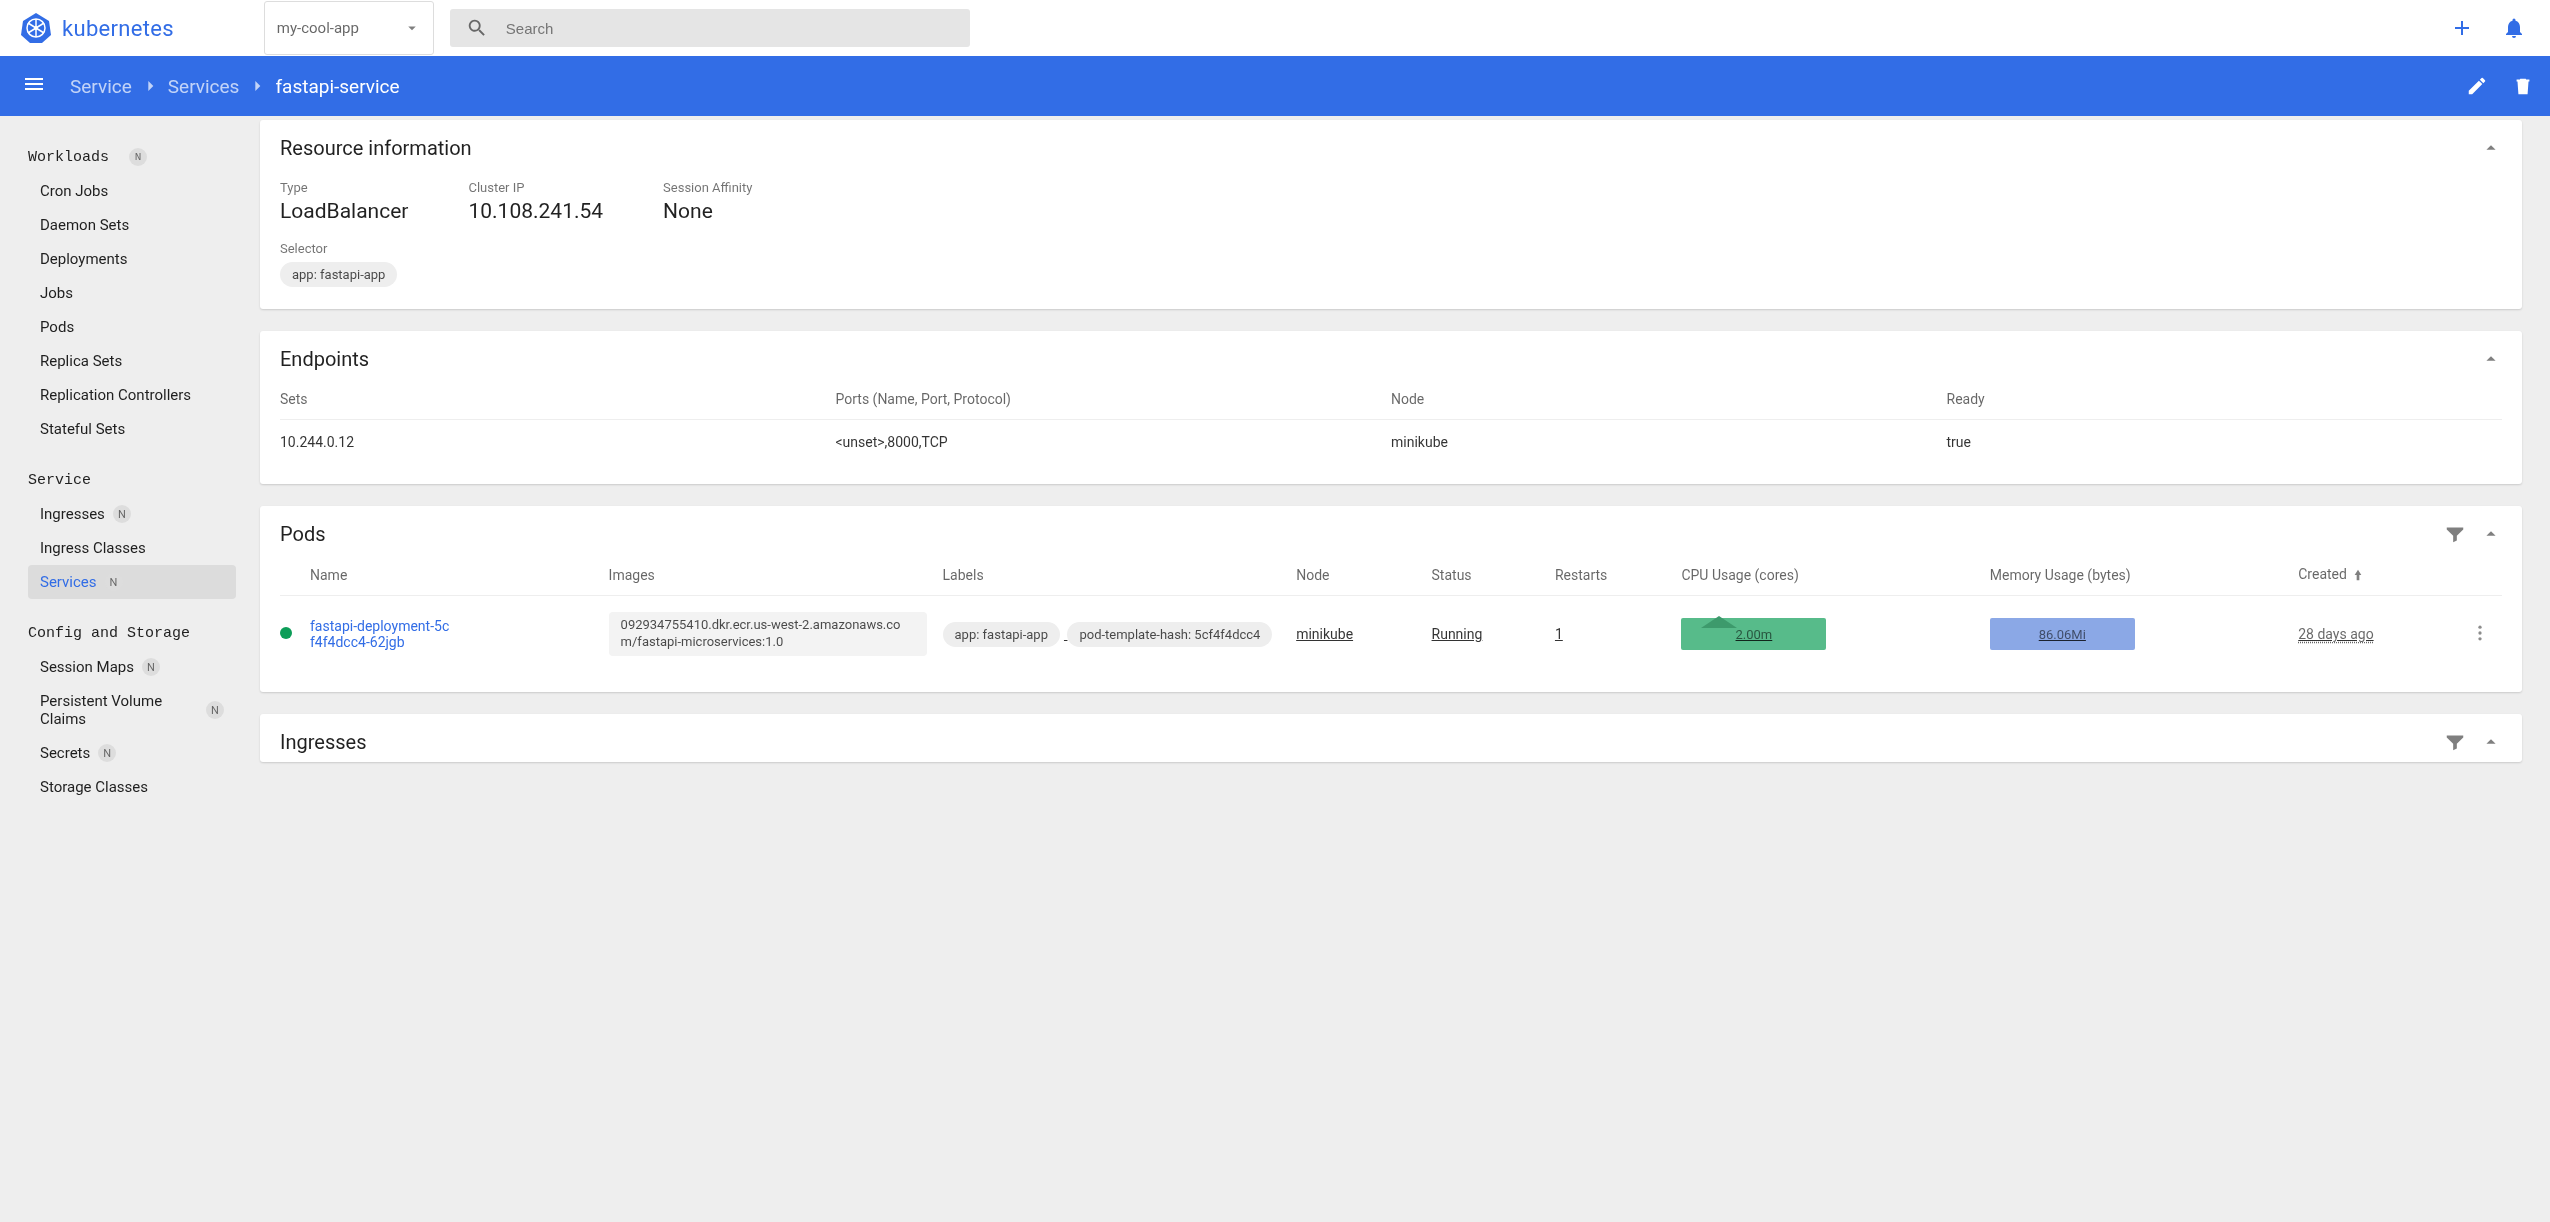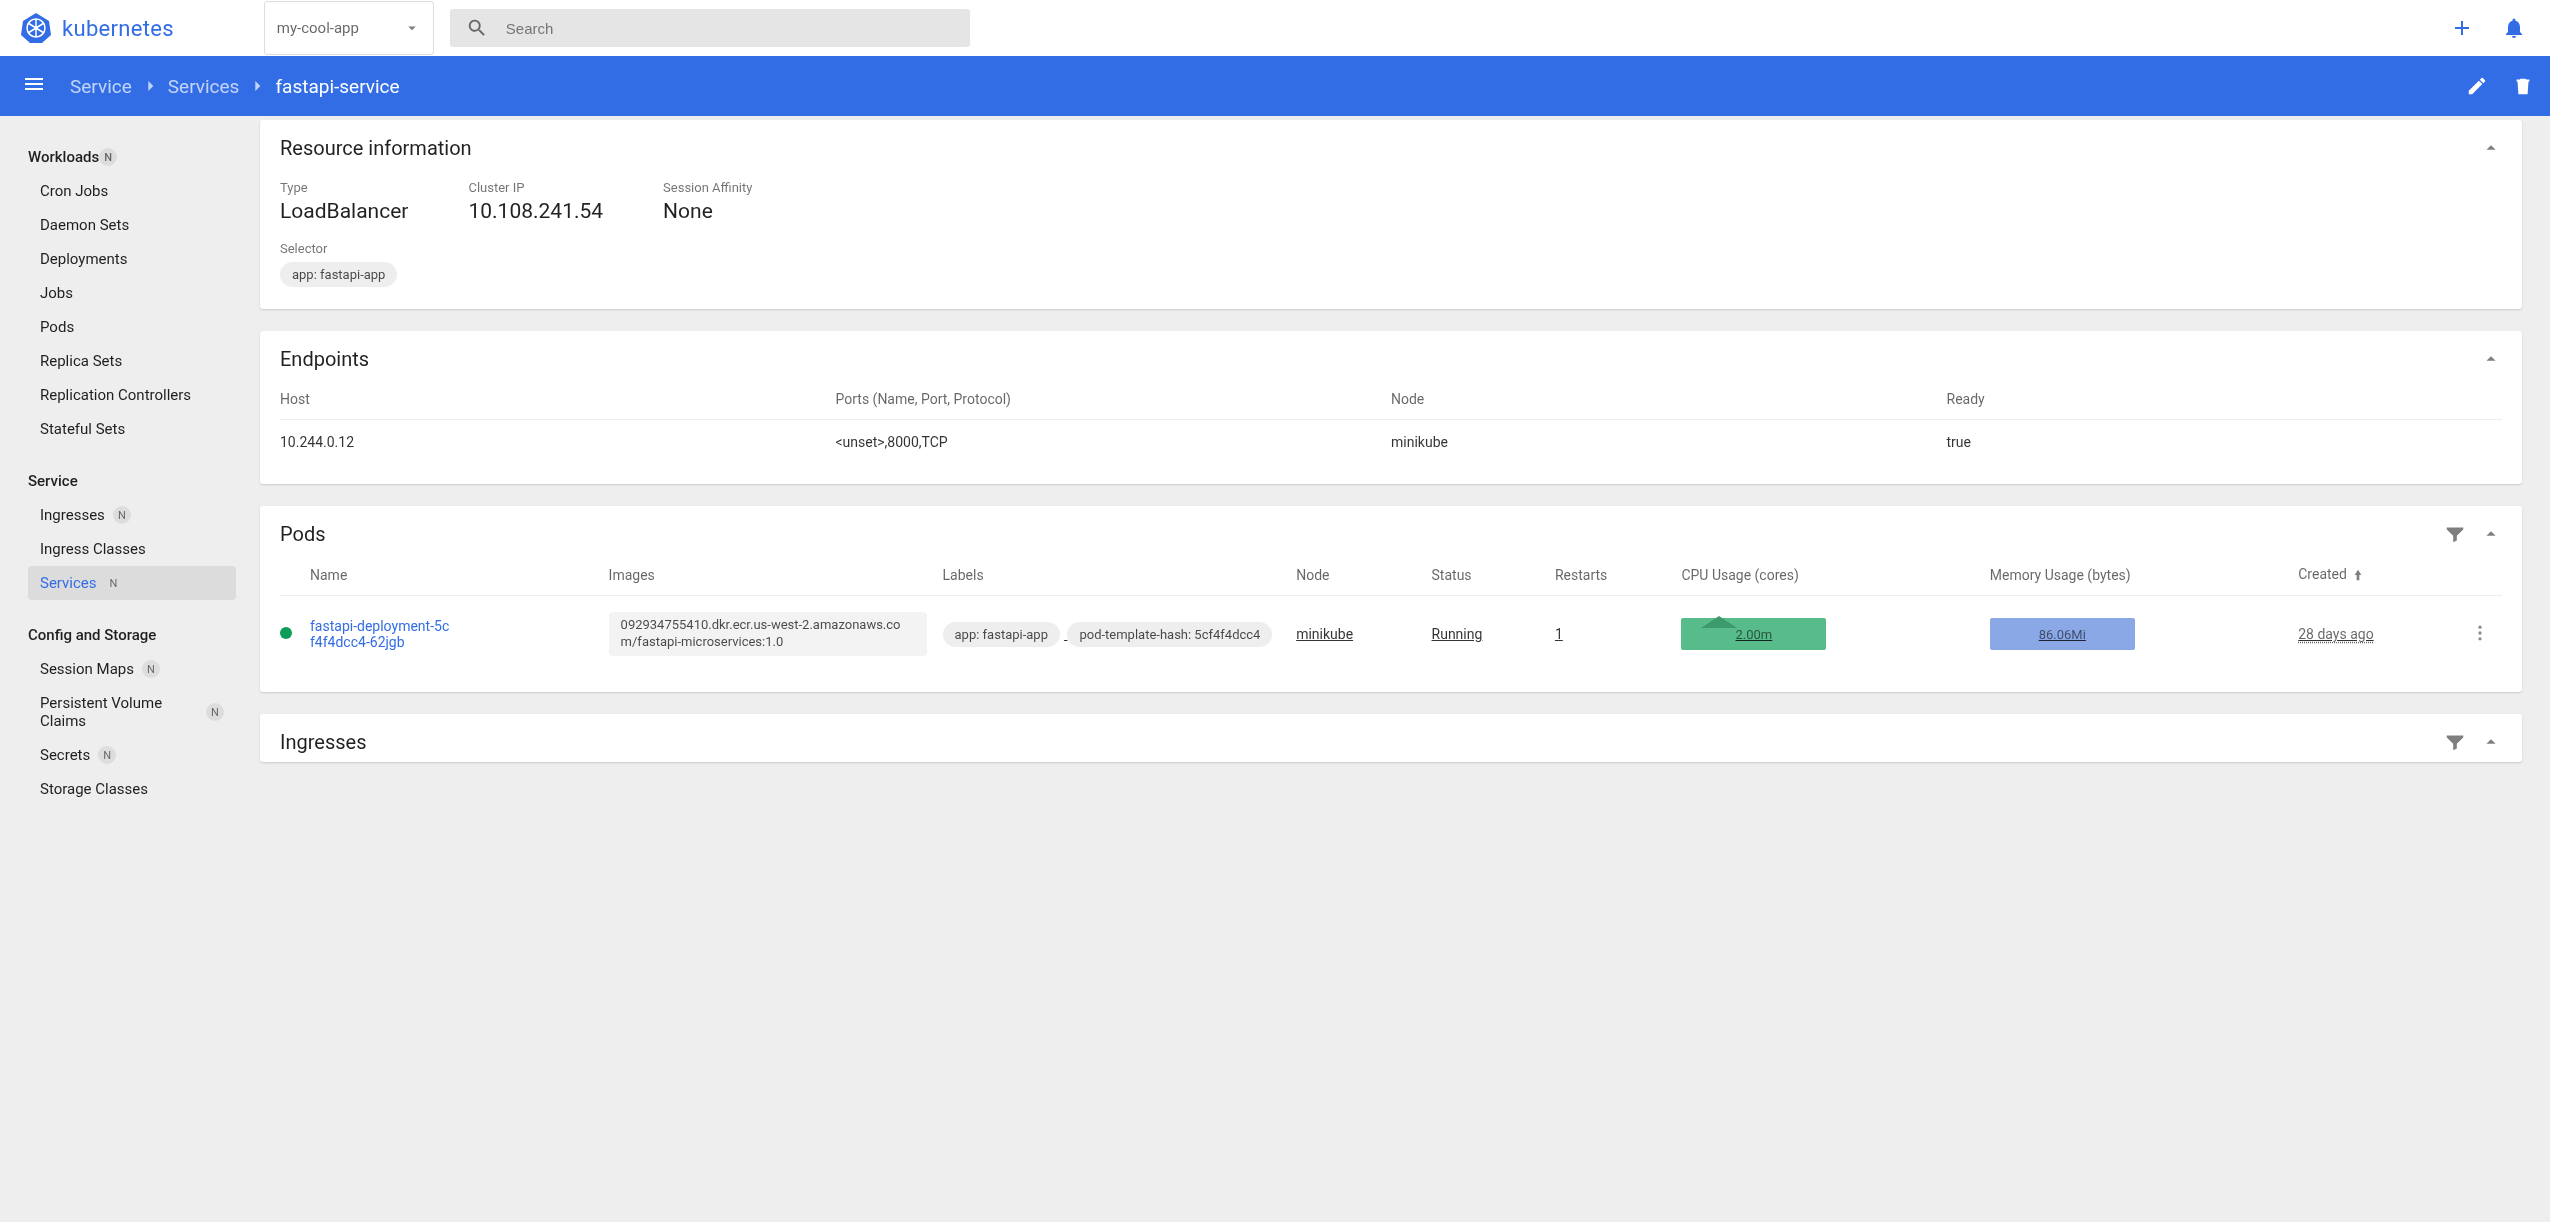--- a/index.html
+++ b/index.html
@@ -29,21 +29,21 @@
   .crumb-bar .crumb.dim { color:rgba(255,255,255,.7);}
   .crumb-bar .chev { color:rgba(255,255,255,.6); margin:0 2px; display:inline-flex; align-items:center;}
   .crumb-bar .chev svg{ width:20px; height:20px; fill:rgba(255,255,255,.7);}
   .crumb-bar .crumb.active { color:#fff; font-weight:400;}
   .crumb-bar .right-actions { margin-left:auto; display:flex; gap:24px; }
   .crumb-bar .right-actions svg { width:22px; height:22px; fill:#fff; cursor:pointer;}
 
   
   .layout { display:flex; }
   .sidebar { width:240px; background:#eee; padding-top:24px; padding-bottom:24px; }
-  .sidebar .section-title { font-size:15px; font-weight:500; color:rgba(0,0,0,.87); padding:8px 16px 8px 28px; display:flex; align-items:flex-start; gap:0;}
+  .sidebar .section-title { font-size:15px; font-weight:500; color:rgba(0,0,0,.87); padding:8px 16px 8px 28px; display:flex; align-items:flex-end; gap:20px;font-family:Liberation Mono, monospace;}
   .sidebar .nav-item { font-size:15px; color:rgba(0,0,0,.87); padding:8px 16px 8px 40px; cursor:pointer; display:flex; align-items:center; gap:8px; border-radius:4px;}
   .sidebar .nav-item.active { background:#dcdcdc; color:#326de6; margin:0 4px 0 28px; padding-left:12px;}
   .badge-n { display:inline-flex; align-items:center; justify-content:center; background:#ddd; color:rgba(0,0,0,.55); border-radius:10px; min-width:18px; height:18px; font-size:11px; padding:0 5px;}
   .sidebar .section-spacer { height:18px; }
 
   .main { flex:1; padding:4px 28px 28px 20px; }
 
   .card { background:#fff; border-radius:3px; box-shadow:0 1px 2px rgba(0,0,0,.15); margin-bottom:22px; }
   .card-header { display:flex; align-items:center; padding:16px 20px 8px 20px; }
   .card-header h2 { font-size:20px; font-weight:400; color:rgba(0,0,0,.87); flex:1;}
@@ -229,21 +229,21 @@
         <div class="hicons">
           <svg viewBox="0 0 24 24">
               <path d="M7 14l5-5 5 5z"></path>
             </svg>
         </div>
       </div>
       <div class="card-body" style="padding-top:0;">
         <table class="data">
           <thead>
               <tr>
-            <th style="width:25%">Host</th>
+            <th style="width:25%">Sets</th>
             <th style="width:25%">Ports (Name, Port, Protocol)</th>
             <th style="width:25%">Node</th>
             <th style="width:25%">Ready</th>
           </tr>
             </thead>
           <tbody>
             <tr>
               <td>10.244.0.12</td>
               <td>&lt;unset&gt;,8000,TCP</td>
               <td>minikube</td>

